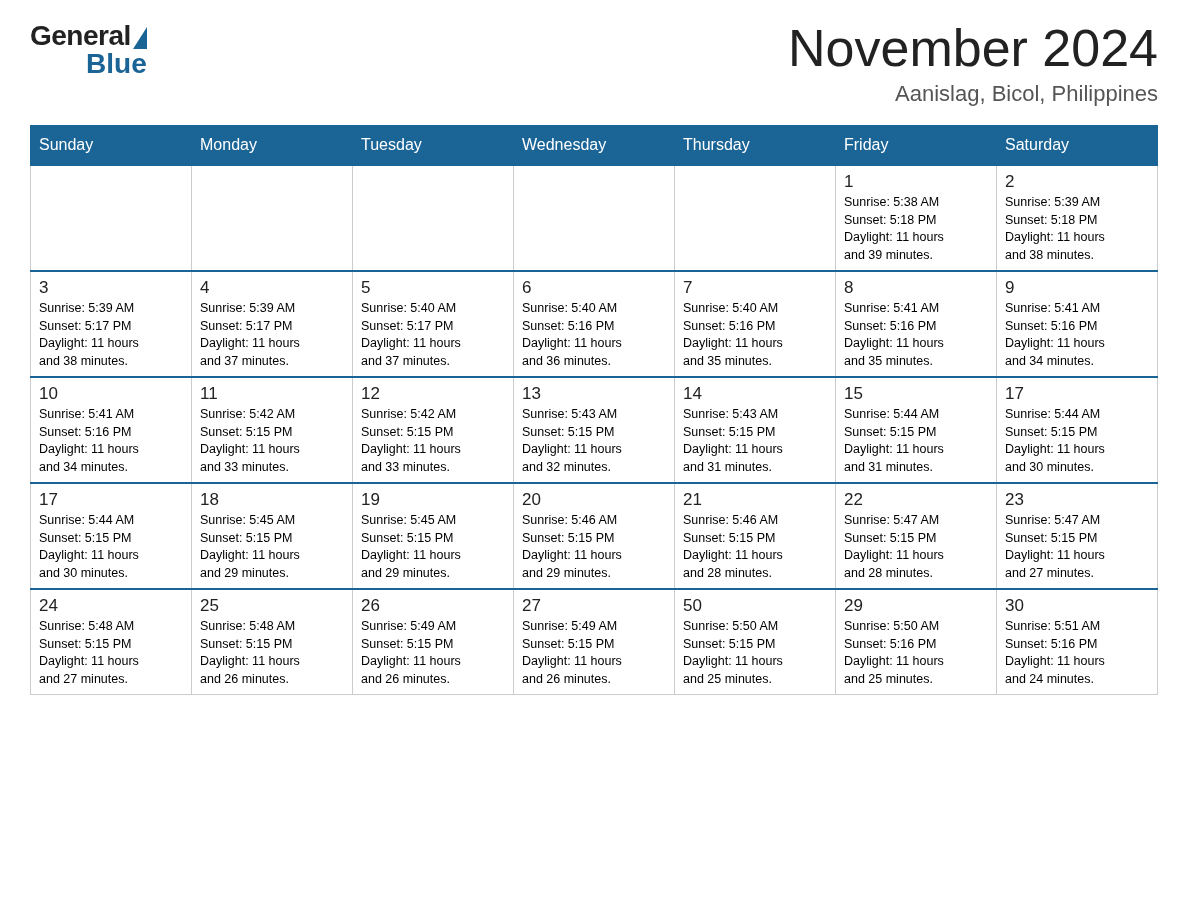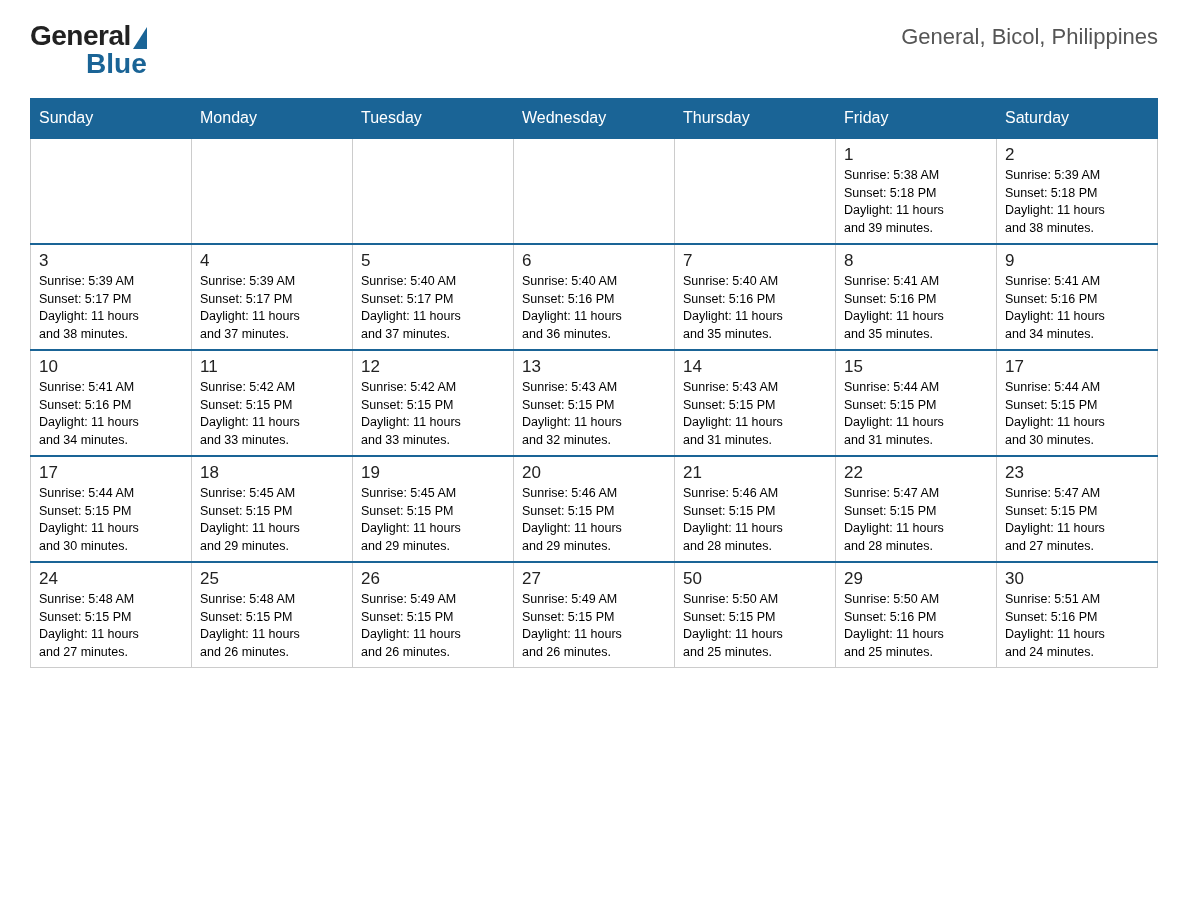--- a/index.html
+++ b/index.html
@@ -108,21 +108,22 @@
 
 <div class="header-area">
   <div class="logo">
     <div class="logo-top">
       <span class="logo-general">General</span>
       <div class="logo-triangle"></div>
     </div>
     <span class="logo-blue">Blue</span>
   </div>
   <div class="title-area">
-    <div class="location-title">General, Bicol, Philippines</div>
+    <div class="month-title">November 2024</div>
+    <div class="location-title">Aanislag, Bicol, Philippines</div>
   </div>
 </div>
 
 <table class="calendar-table">
   <thead>
     <tr>
     <th>Sunday</th>
         <th>Monday</th>
         <th>Tuesday</th>
         <th>Wednesday</th>

